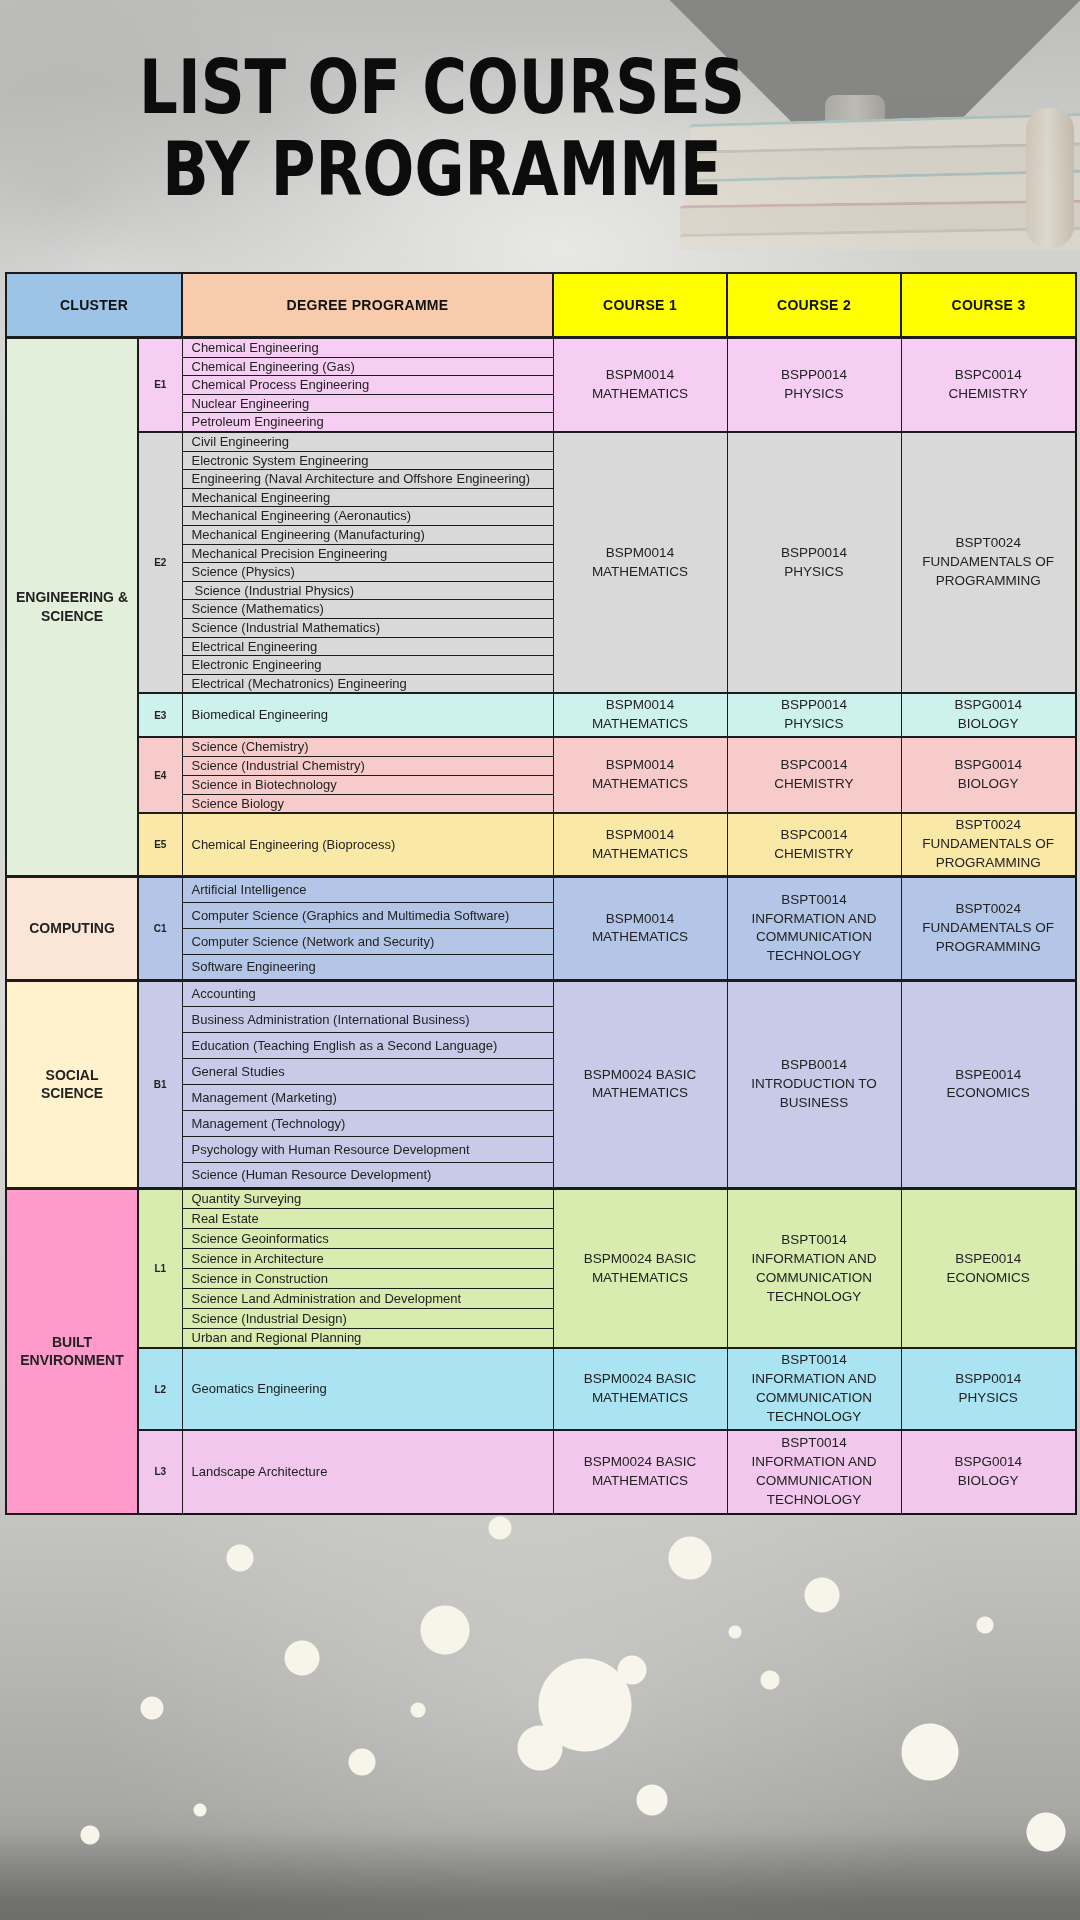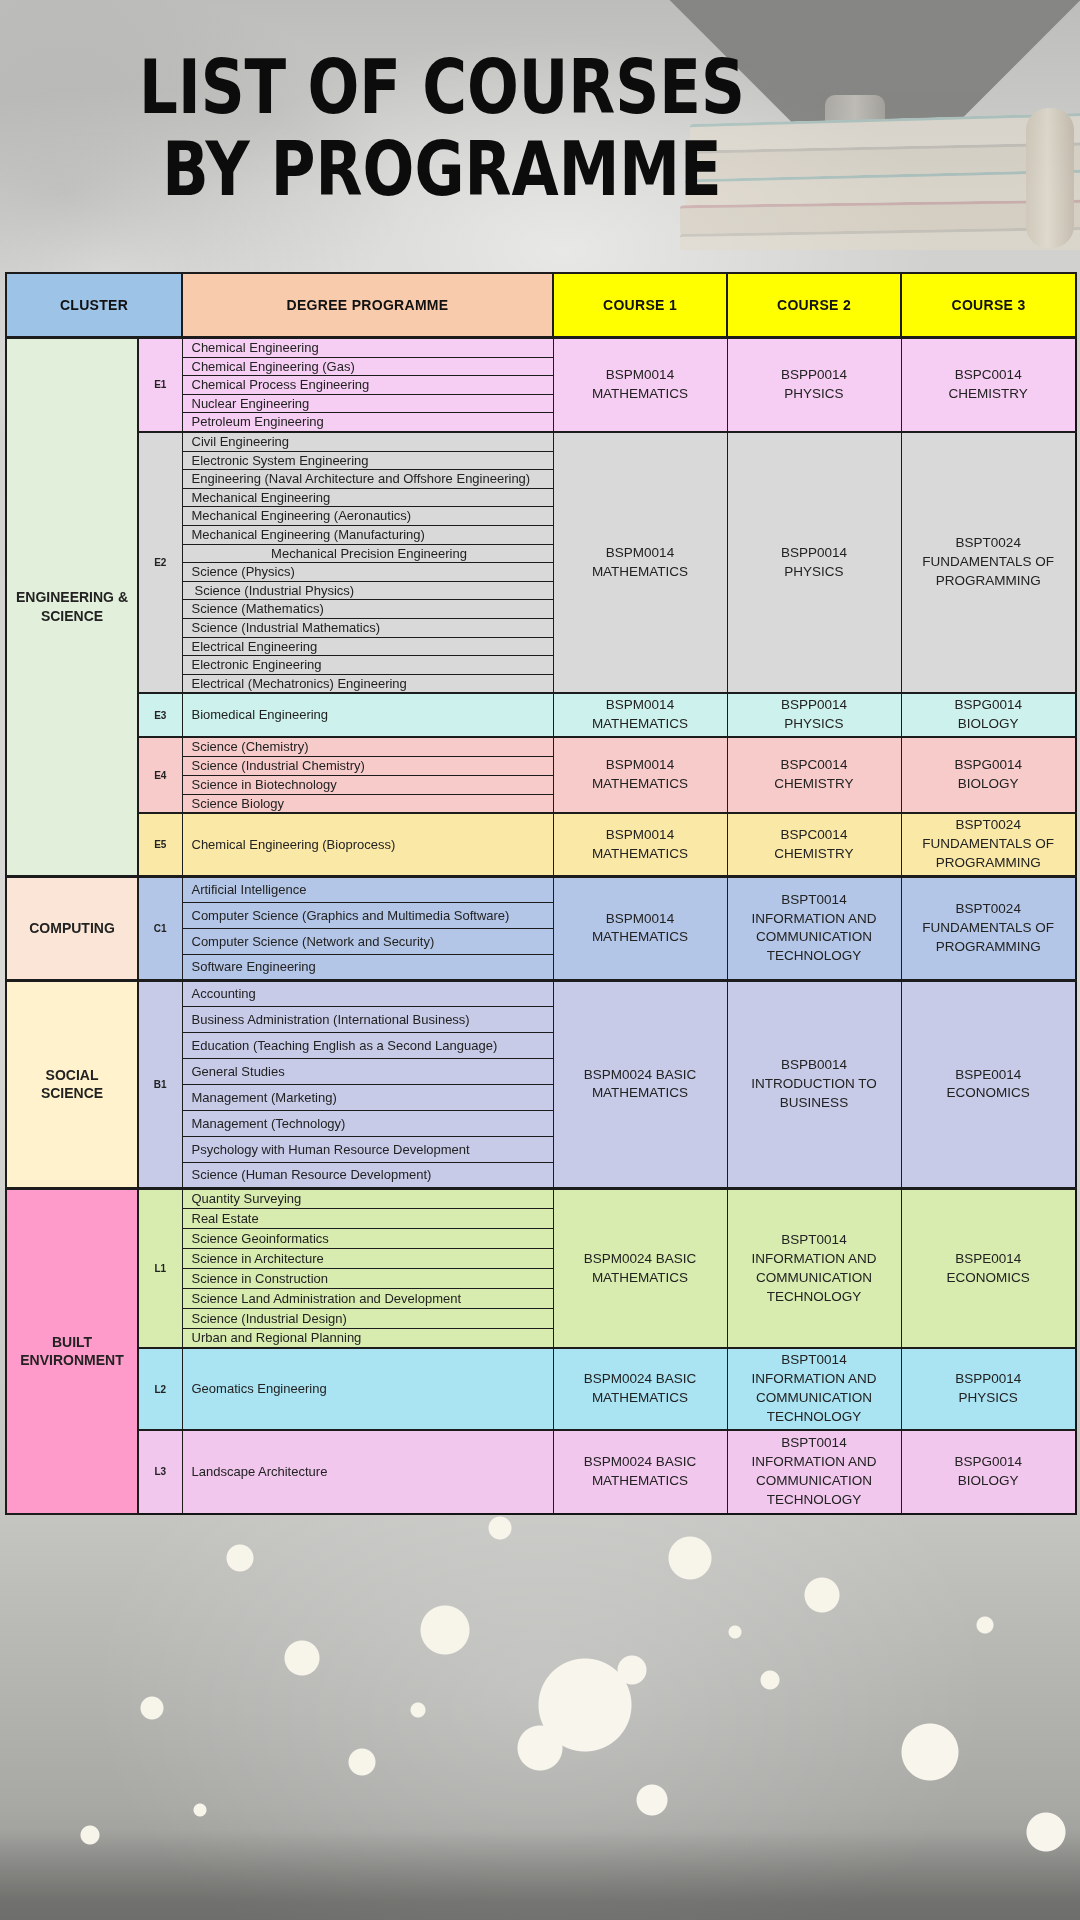--- a/index.html
+++ b/index.html
@@ -163,21 +163,21 @@
         <tr class="block-E2">
           <td class="prog" style="background: rgb(217, 217, 217);">Mechanical Engineering</td>
         </tr>
         <tr class="block-E2">
           <td class="prog" style="background: rgb(217, 217, 217);">Mechanical Engineering (Aeronautics)</td>
         </tr>
         <tr class="block-E2">
           <td class="prog" style="background: rgb(217, 217, 217);">Mechanical Engineering (Manufacturing)</td>
         </tr>
         <tr class="block-E2">
-          <td class="prog" style="background: rgb(217, 217, 217); text-align: center;">Mechanical Precision Engineering</td>
+          <td class="prog" style="background: rgb(217, 217, 217);">Mechanical Precision Engineering</td>
         </tr>
         <tr class="block-E2">
           <td class="prog" style="background: rgb(217, 217, 217);">Science (Physics)</td>
         </tr>
         <tr class="block-E2">
           <td class="prog" style="background: rgb(217, 217, 217); padding-left: 12px;">Science (Industrial Physics)</td>
         </tr>
         <tr class="block-E2">
           <td class="prog" style="background: rgb(217, 217, 217);">Science (Mathematics)</td>
         </tr>

